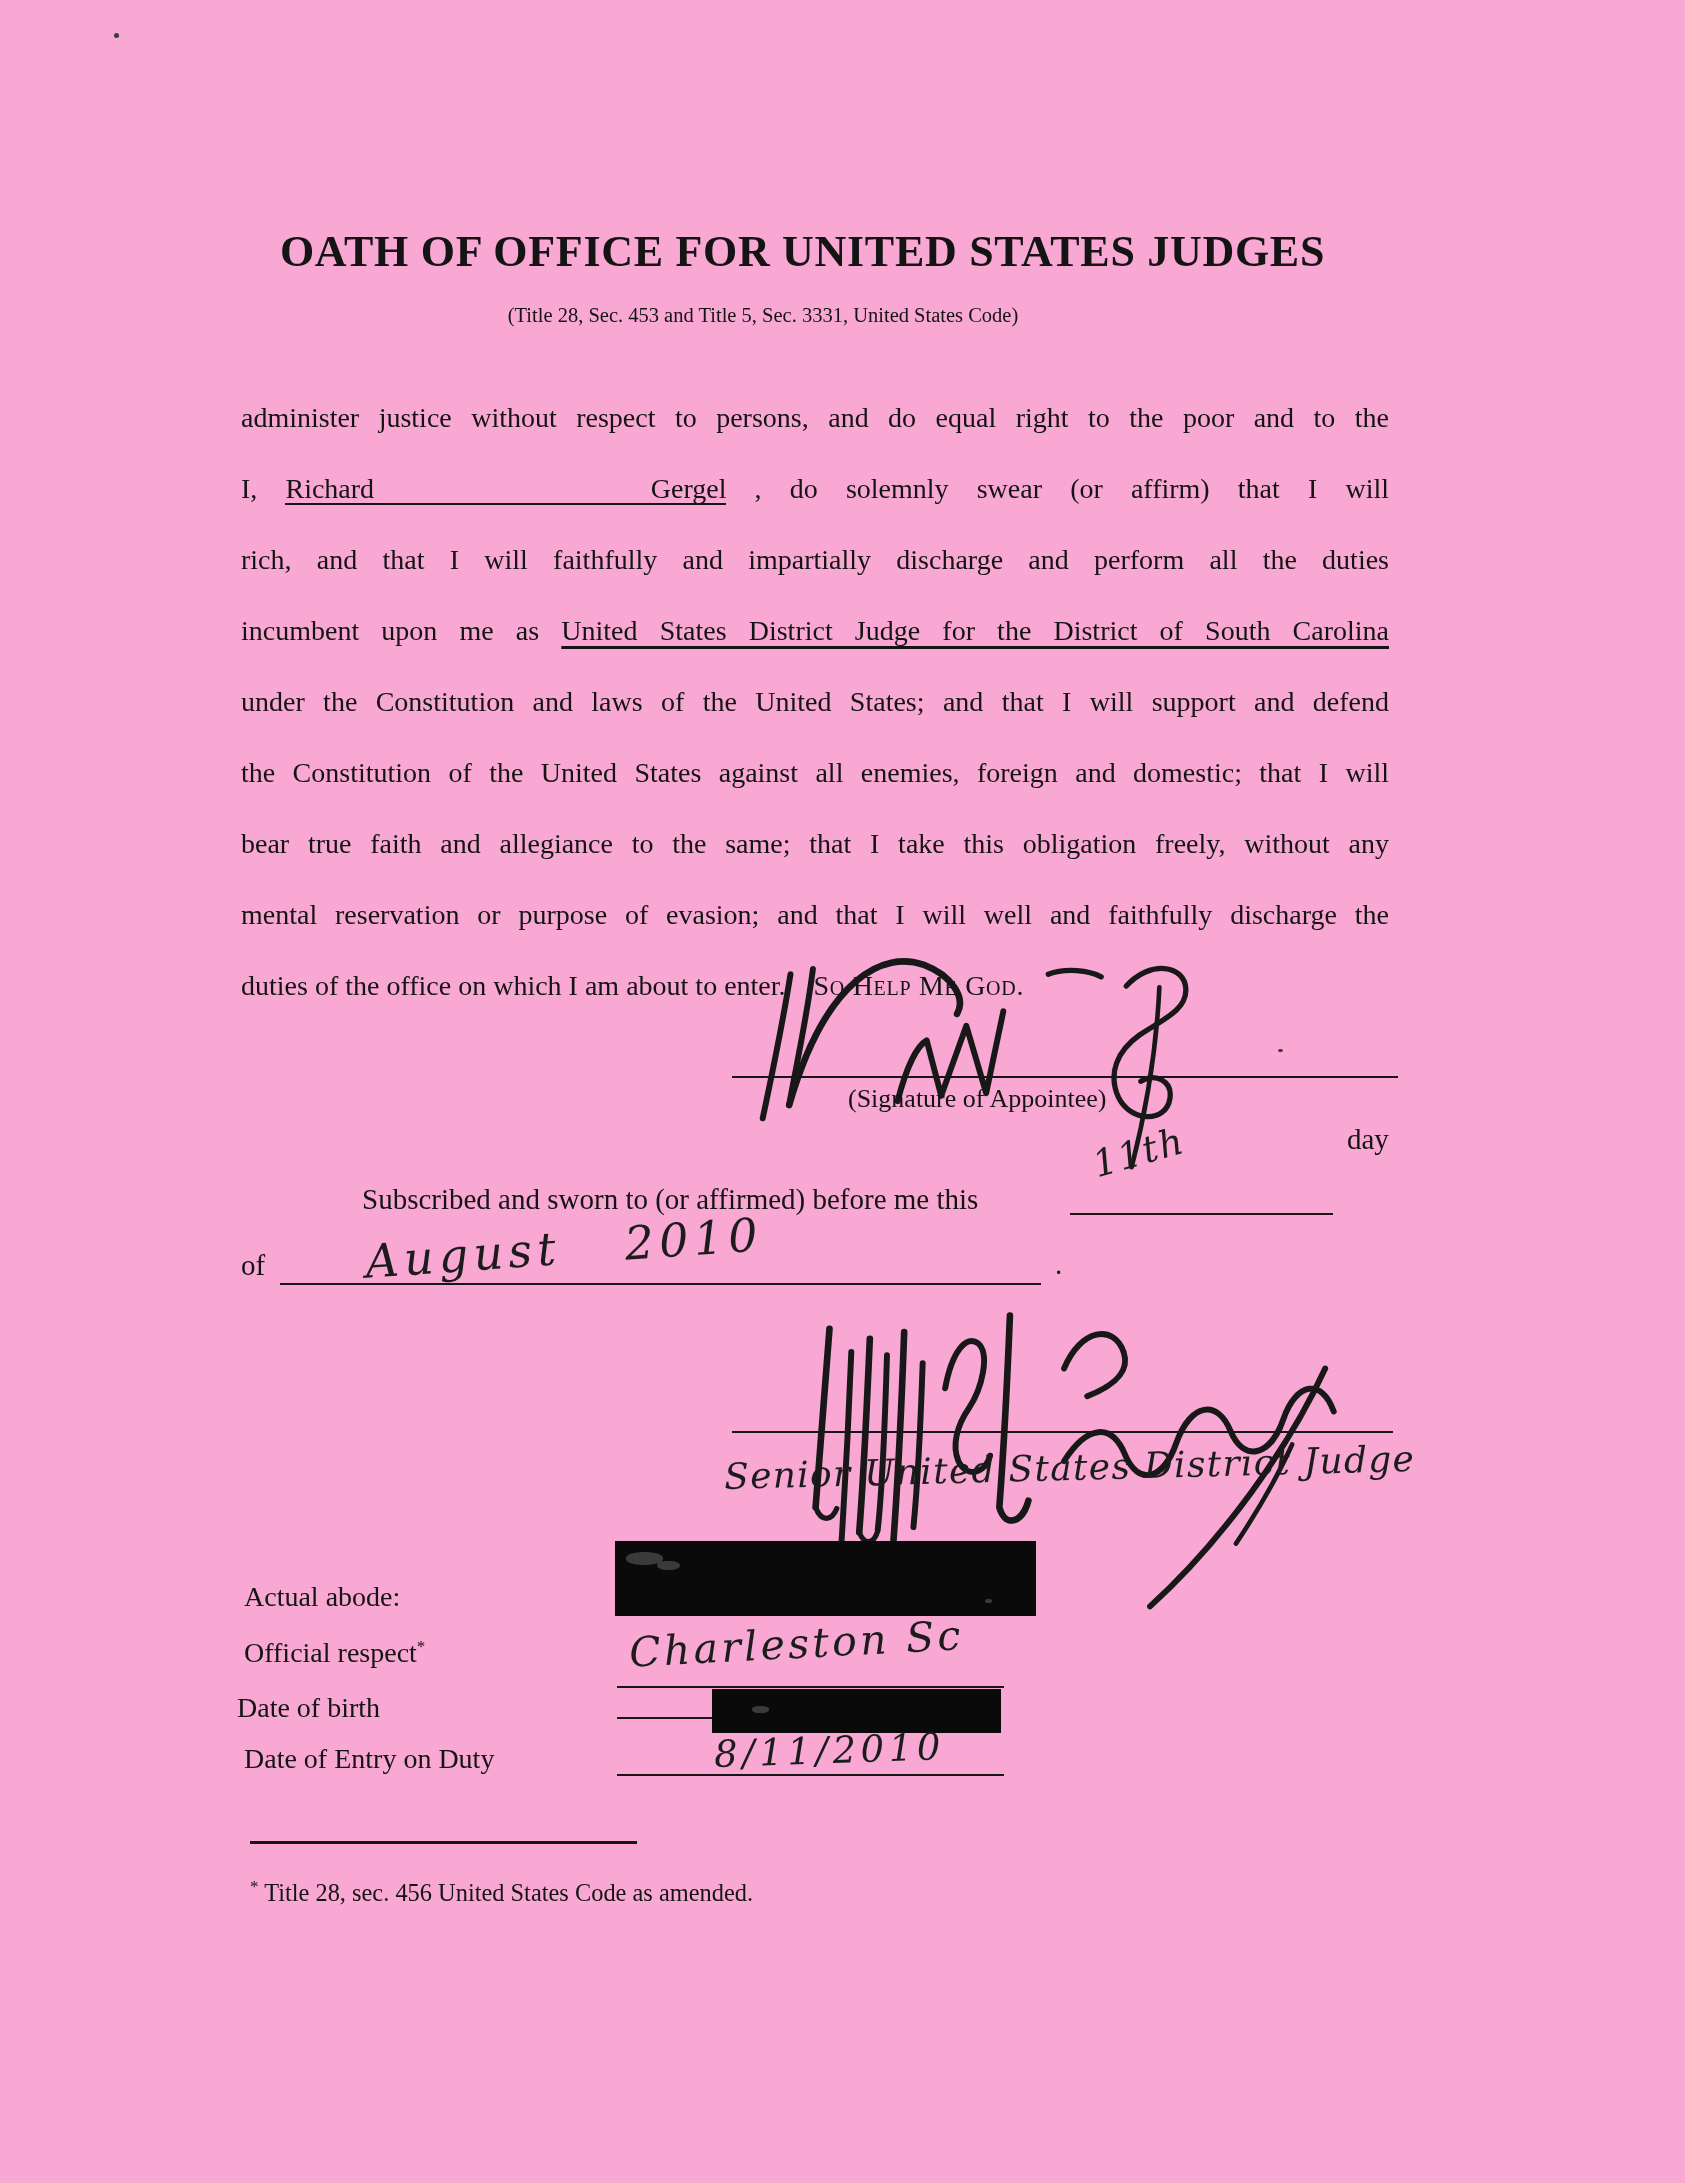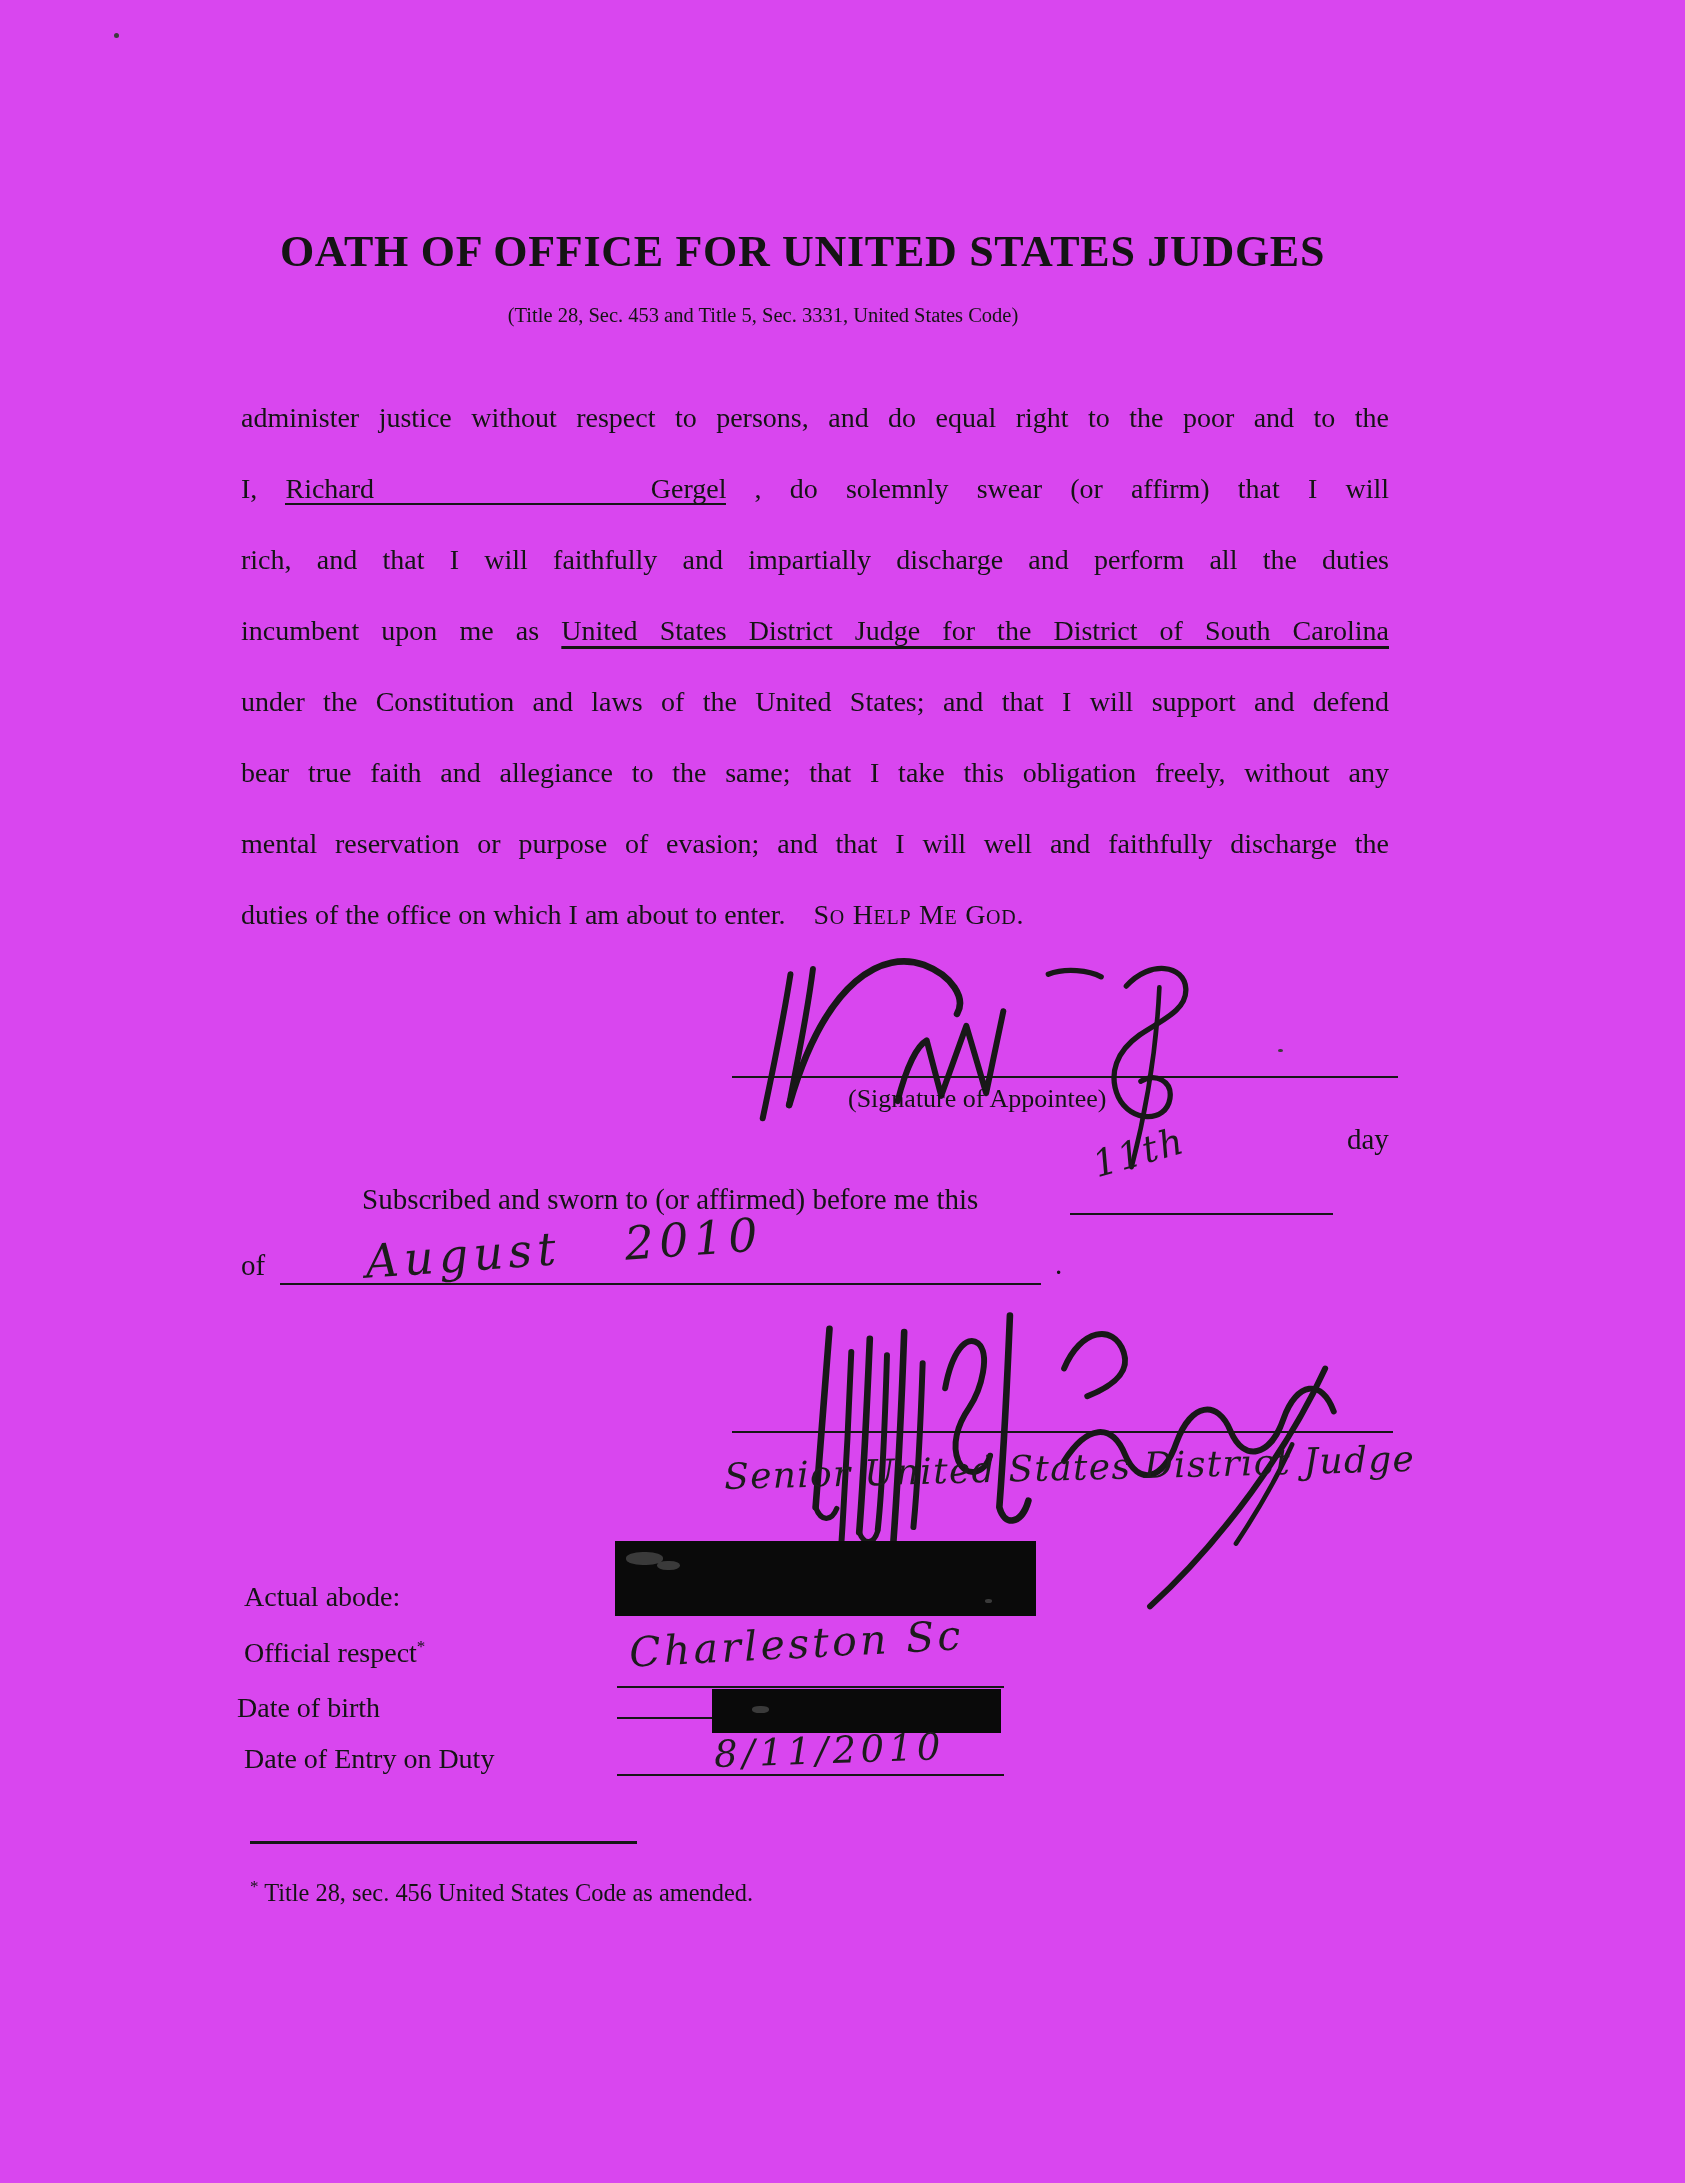--- a/index.html
+++ b/index.html
@@ -1,20 +1,20 @@
 <!DOCTYPE html>
 <html style="font-size:10.6px"><head>
 <meta charset="utf-8">
 <style>
   html,body{margin:0;padding:0;}
   body{background:#e8e8e8;}
   .page{
     position:relative;
     width:1685px;height:2183px;
-    background:#d946ef;
+    background:#f9a8d4;
     font-family:"Liberation Serif", serif;
     color:#141414;
     overflow:hidden;
   }
   
   .doc-title{
     position:absolute;left:241px;top:226px;width:1123px;
     text-align:center;font-size:44px;font-weight:bold;
     letter-spacing:0.7px;white-space:nowrap;
   }
@@ -87,20 +87,21 @@
 
   <div class="doc-title">OATH OF OFFICE FOR UNITED STATES JUDGES</div>
   <div class="doc-subtitle">(Title 28, Sec. 453 and Title 5, Sec. 3331, United States Code)</div>
 
   <div class="oath">
     <div class="line just">administer justice without respect to persons, and do equal right to the poor and to the</div>
     <div class="line just"><span>I,</span> <span class="blank-name">Richard Gergel</span> <span>, do solemnly swear (or affirm) that I will</span></div>
     <div class="line just">rich, and that I will faithfully and impartially discharge and perform all the duties</div>
     <div class="line just"><span>incumbent upon me as</span> <span class="u-phrase">United States District Judge for the District of South Carolina</span></div>
     <div class="line just">under the Constitution and laws of the United States; and that I will support and defend</div>
+    <div class="line just">the Constitution of the United States against all enemies, foreign and domestic; that I will</div>
     <div class="line just">bear true faith and allegiance to the same; that I take this obligation freely, without any</div>
     <div class="line just">mental reservation or purpose of evasion; and that I will well and faithfully discharge the</div>
     <div class="line"><span>duties of the office on which I am about to enter.</span><span class="smallcaps">So Help Me God.</span></div>
   </div>
 
   <svg class="sigsvg" style="left:727px;top:945px;" width="476" height="225" viewBox="0 0 720 340">
     <path d="M 96,44 C 84,120 64,215 54,262" stroke-width="9"></path>
     <path d="M 130,36 C 120,115 102,195 94,242" stroke-width="9"></path>
     <path d="M 94,242 C 150,48 238,8 298,30 C 340,46 362,80 348,104" stroke-width="10"></path>
     <path d="M 486,44 C 512,34 548,38 566,48" stroke-width="8"></path>

